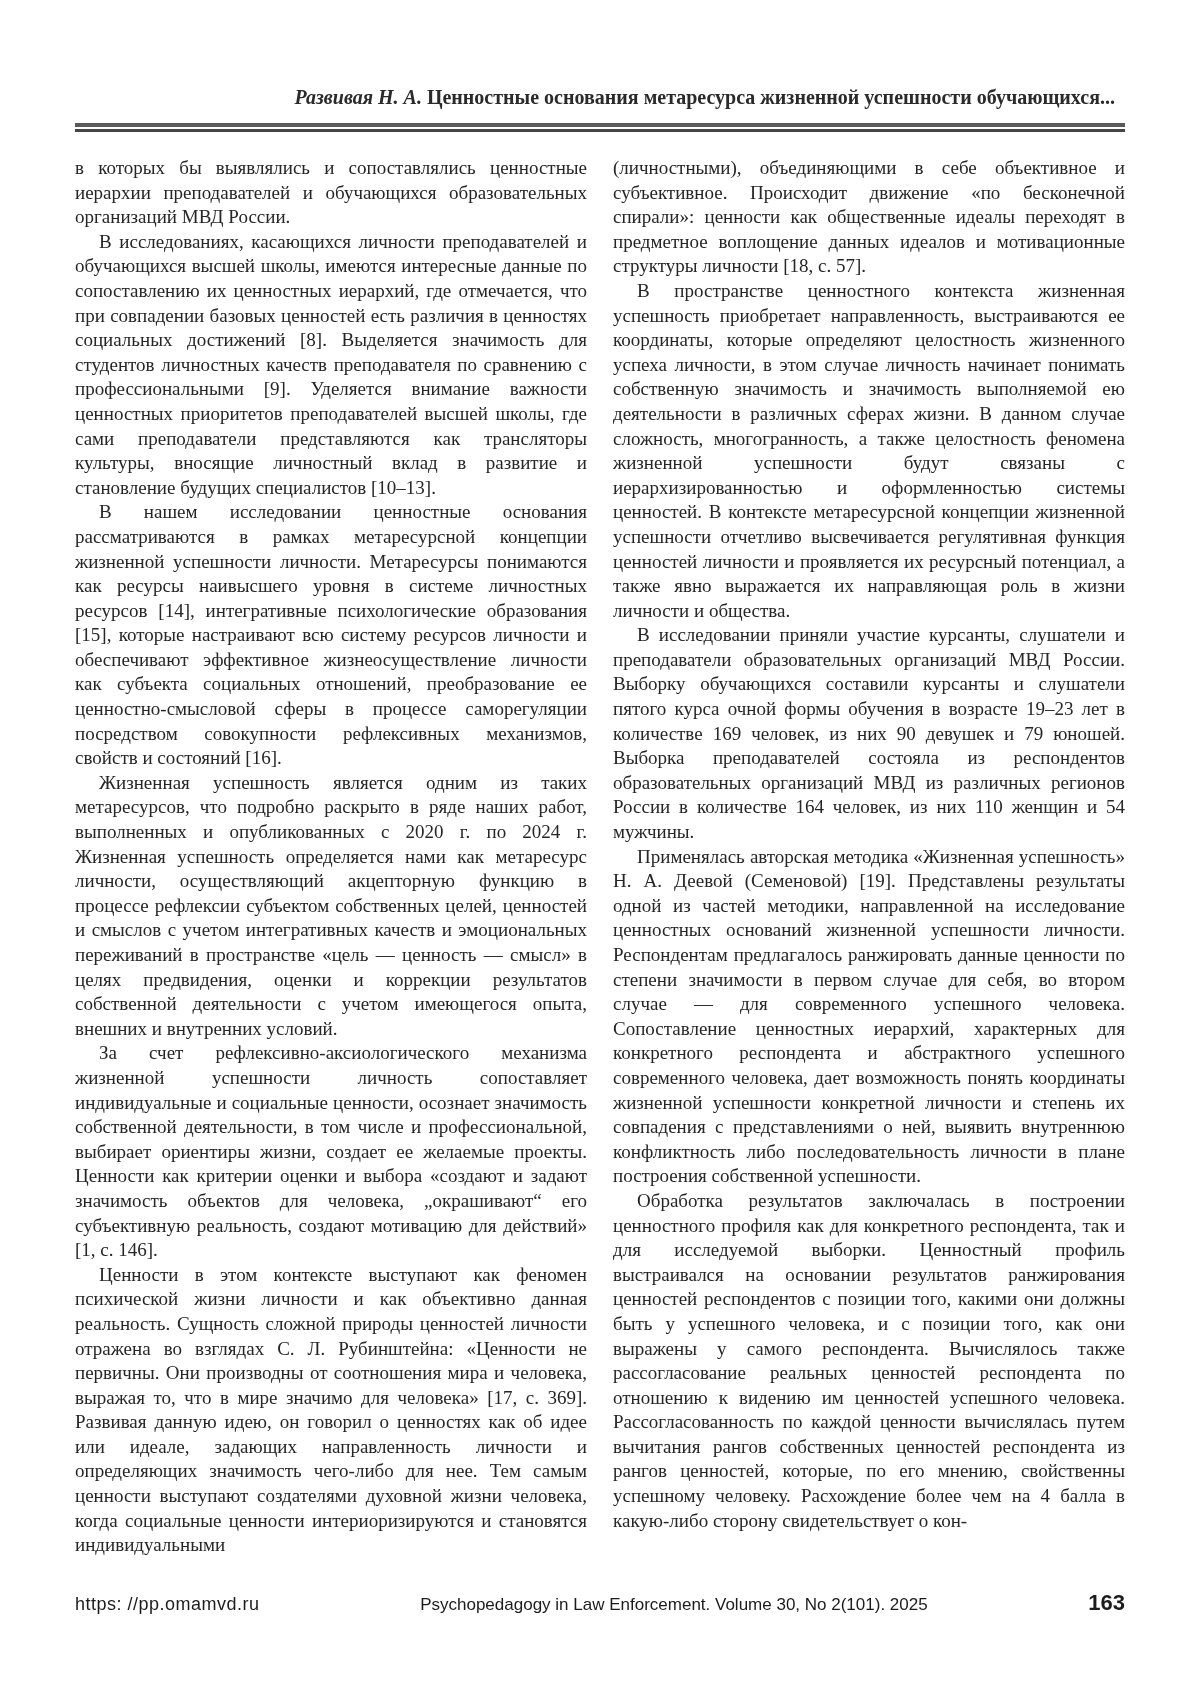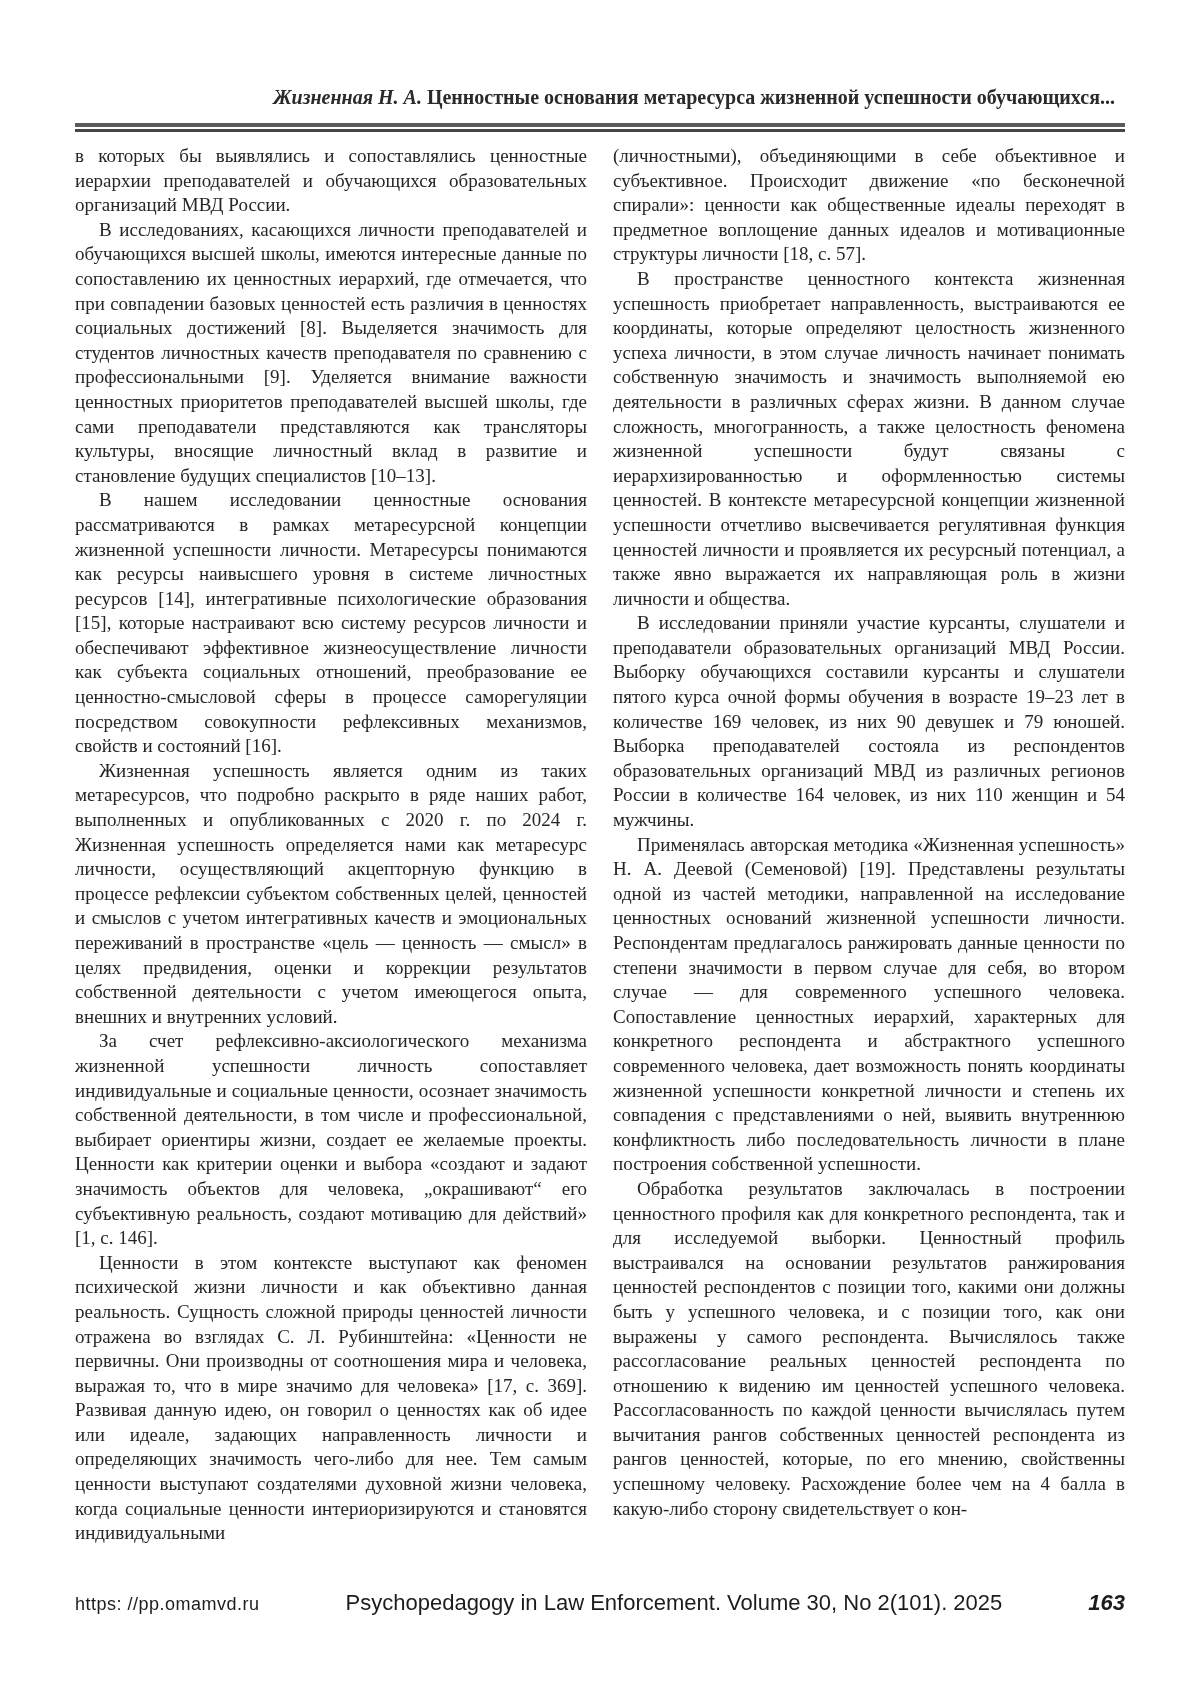--- a/index.html
+++ b/index.html
@@ -28,21 +28,21 @@
 
   .head-rule {
     margin-top: 13px;
     height: 2px;
     border-top: 4px solid #5a5a5a;
     border-bottom: 3px solid #454545;
   }
 
   
   .columns {
-    margin-top: 12px;
+    margin-top: 24px;
     display: flex;
     gap: 26px;
     height: 1420px;
     overflow: hidden;
   }
   .col {
     flex: 1 1 0;
     text-align: justify;
     font-size: 19px;
     line-height: 24.6px;
@@ -56,30 +56,30 @@
   
   .footer {
     position: absolute;
     left: 75px; top: 1590px; width: 1050px;
     display: flex;
     align-items: baseline;
     font-family: "Liberation Sans", sans-serif;
     color: #1c1c1c;
   }
   .footer .site { font-size: 18px; letter-spacing: 0.5px; }
-  .footer .journal { flex: 1 1 auto; text-align: center; font-size: 22px; }
-  .footer .pageno { font-size: 22px; font-weight: bold; font-style: italic; }
+  .footer .journal { flex: 1 1 auto; text-align: center; font-size: 17px; }
+  .footer .pageno { font-size: 22px; font-weight: bold; }
 </style>
 </head>
 <body>
 
 <div class="page">
 
   <div class="running-head">
-    <span class="author">Жизненная Н. А.</span>
+    <span class="author">Развивая Н. А.</span>
     <span> </span>
     <span class="title">Ценностные основания метаресурса жизненной успешности обучающихся...</span>
   </div>
 
   <div class="head-rule"></div>
 
   <div class="columns">
     <div class="col">
       <p class="no-indent">в которых бы выявлялись и сопоставлялись ценностные иерархии преподавателей и обучающихся образовательных организаций МВД России.</p>
       <p>В исследованиях, касающихся личности преподавателей и обучающихся высшей школы, имеются интересные данные по сопоставлению их ценностных иерархий, где отмечается, что при совпадении базовых ценностей есть различия в ценностях социальных достижений [8]. Выделяется значимость для студентов личностных качеств преподавателя по сравнению с профессиональными [9]. Уделяется внимание важности ценностных приоритетов преподавателей высшей школы, где сами преподаватели представляются как трансляторы культуры, вносящие личностный вклад в развитие и становление будущих специалистов [10–13].</p>

